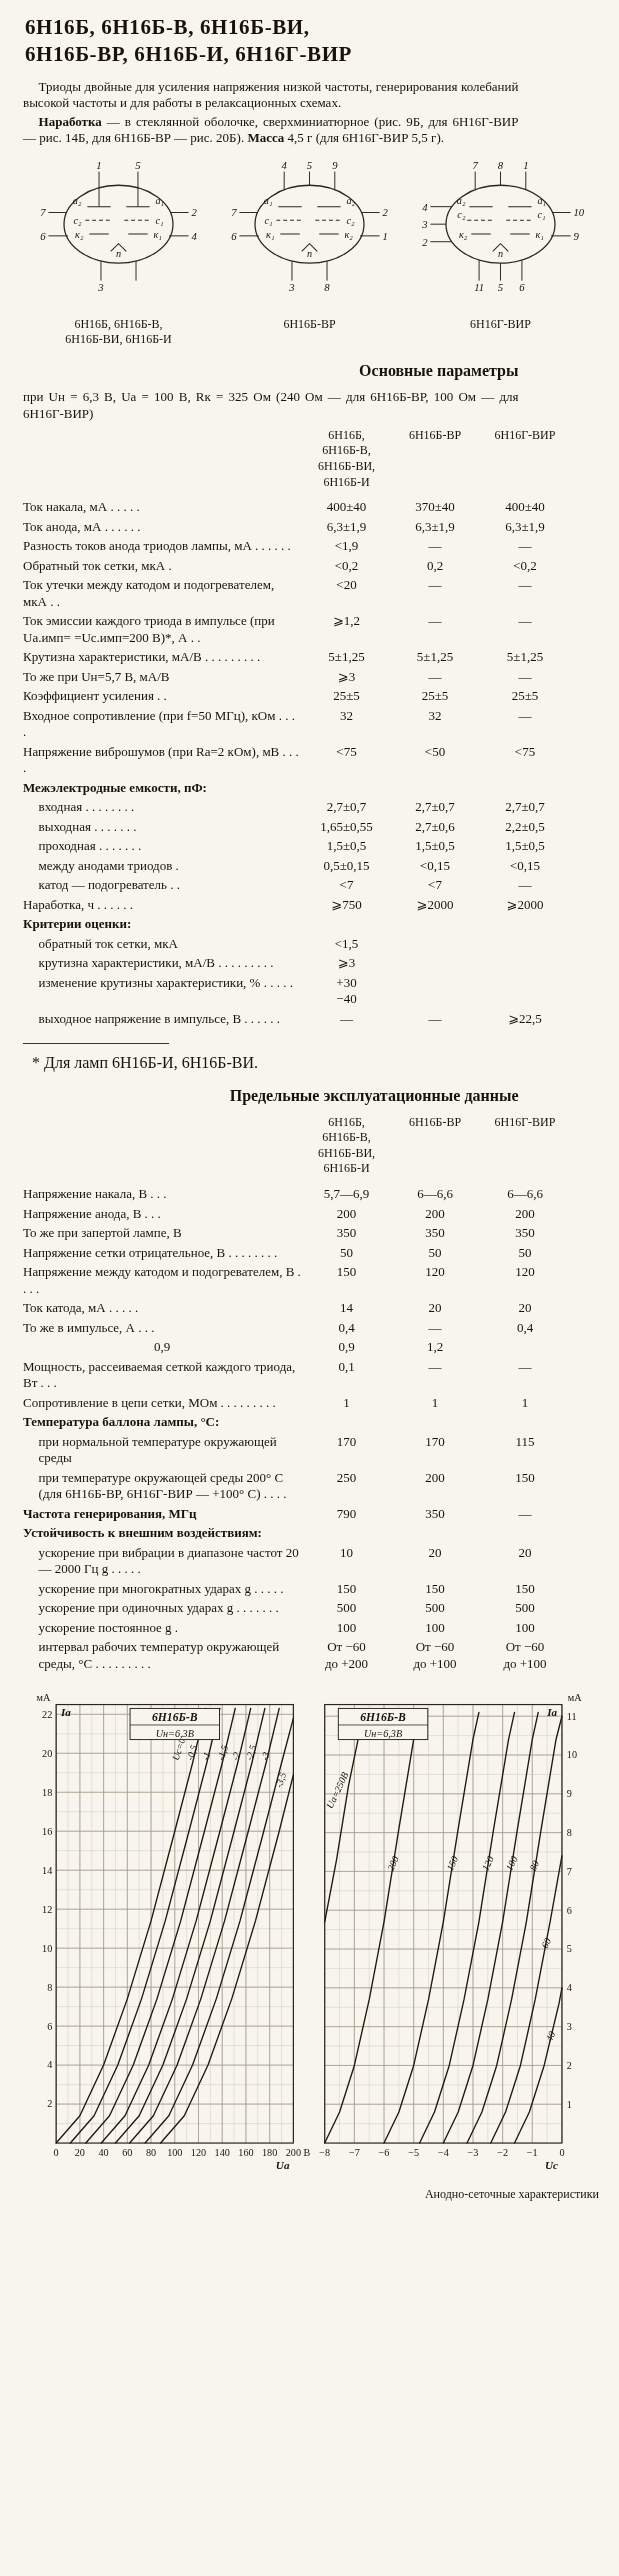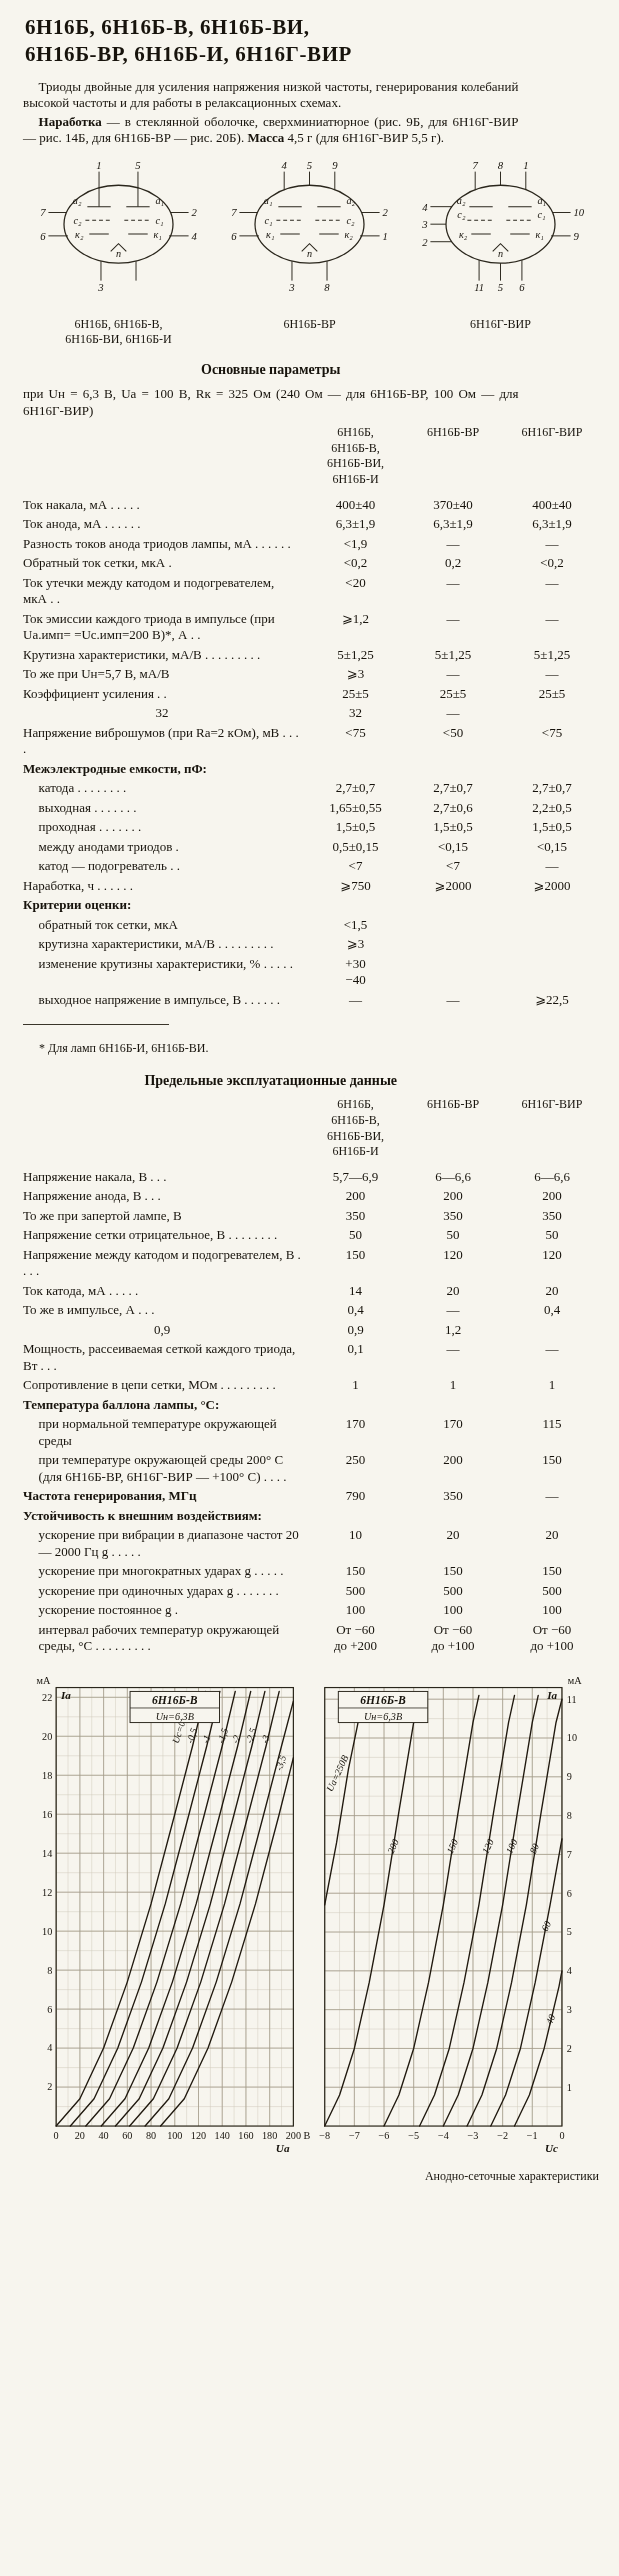--- a/index.html
+++ b/index.html
@@ -9,32 +9,32 @@
     font-family:"Liberation Serif",serif;font-size:13px;line-height:1.27;
   }
   .page{width:536px;padding:13.6px 17.5px 9.7px 23px}
   .title{font-weight:bold;font-size:21px;line-height:1.32;letter-spacing:0.6px;margin:0 0 9.7px 1.9px}
   .intro p{margin:0 0 1.9px 0;text-align:justify;text-indent:15.6px}
   .blead{font-weight:bold}
   .figs{display:flex;justify-content:space-between;align-items:flex-start;margin:11.7px 0 3.9px}
   figure.pin{margin:0;text-align:center}
   .pin svg{display:block}
   .pincap{font-size:12px;line-height:1.25;margin-top:13px;white-space:pre-line}
-  .sechead{text-align:center;font-weight:bold;font-size:14px;margin:13.6px 0 7.8px}
+  .sechead{text-align:right;font-weight:bold;font-size:16px;margin:13.6px 0 7.8px}
   .cond{margin:0 0 5.8px;text-align:justify}
-  .thead,.trow{display:grid;grid-template-columns:278px 91px 86px 94px;column-gap:9px;align-items:start}
+  .thead,.trow{display:grid;grid-template-columns:278px 91px 86px 94px;column-gap:0;align-items:start}
   .thead{margin:5.8px 0 7.8px;font-size:12px}
   .thcol{white-space:pre-line;text-align:center;line-height:1.3}
   .tlabel{padding:1.5px 0}
   .tval{padding:1.5px 0;text-align:center;white-space:pre-line}
   .row-head .tlabel{font-weight:bold}
   .row-bold .tlabel{font-weight:bold}
   .row-sub .tlabel{padding-left:15.6px}
   .fnrule{width:146px;border:none;border-top:1px solid #3a352a;margin:13.6px 0 3.9px 0}
-  .footnote{font-size:12px;margin:16px}
+  .footnote{font-size:16px;margin:9px}
   .charts{display:flex;justify-content:space-between;margin-top:15.6px}
   figure.chart{margin:0}
   .chartcap{font-size:12px;text-align:right;margin-top:1.9px}
   svg text{font-family:"Liberation Serif",serif;fill:#17130c}
   .tick{font-size:10.5px}
   .clabel{font-size:10px;font-style:italic}
   .axname{font-size:11.5px;font-style:italic;font-weight:bold}
   .unit{font-size:10.5px}
   .cbox-t{font-size:12px;font-weight:bold;font-style:italic}
   .cbox-s{font-size:10.5px;font-style:italic}
@@ -243,41 +243,42 @@
         </div>
 
         <div class="trow">
           <div class="tlabel">Коэффициент усиления . .</div>
           <div class="tval">25±5</div>
           <div class="tval">25±5</div>
           <div class="tval">25±5</div>
         </div>
 
         <div class="trow">
+          <div class="tlabel">Входное сопротивление (при f=50 МГц), кОм . . . .</div>
           <div class="tval">32</div>
           <div class="tval">32</div>
           <div class="tval">—</div>
         </div>
 
         <div class="trow">
           <div class="tlabel">Напряжение виброшумов (при Rа=2 кОм), мВ . . . .</div>
           <div class="tval">&lt;75</div>
           <div class="tval">&lt;50</div>
           <div class="tval">&lt;75</div>
         </div>
 
         <div class="trow row-head">
           <div class="tlabel">Межэлектродные емкости, пФ:</div>
           <div class="tval"></div>
           <div class="tval"></div>
           <div class="tval"></div>
         </div>
 
         <div class="trow row-sub">
-          <div class="tlabel">катода . . . . . . . .</div>
+          <div class="tlabel">входная . . . . . . . .</div>
           <div class="tval">2,7±0,7</div>
           <div class="tval">2,7±0,7</div>
           <div class="tval">2,7±0,7</div>
         </div>
 
         <div class="trow row-sub">
           <div class="tlabel">выходная . . . . . . .</div>
           <div class="tval">1,65±0,55</div>
           <div class="tval">2,7±0,6</div>
           <div class="tval">2,2±0,5</div>

